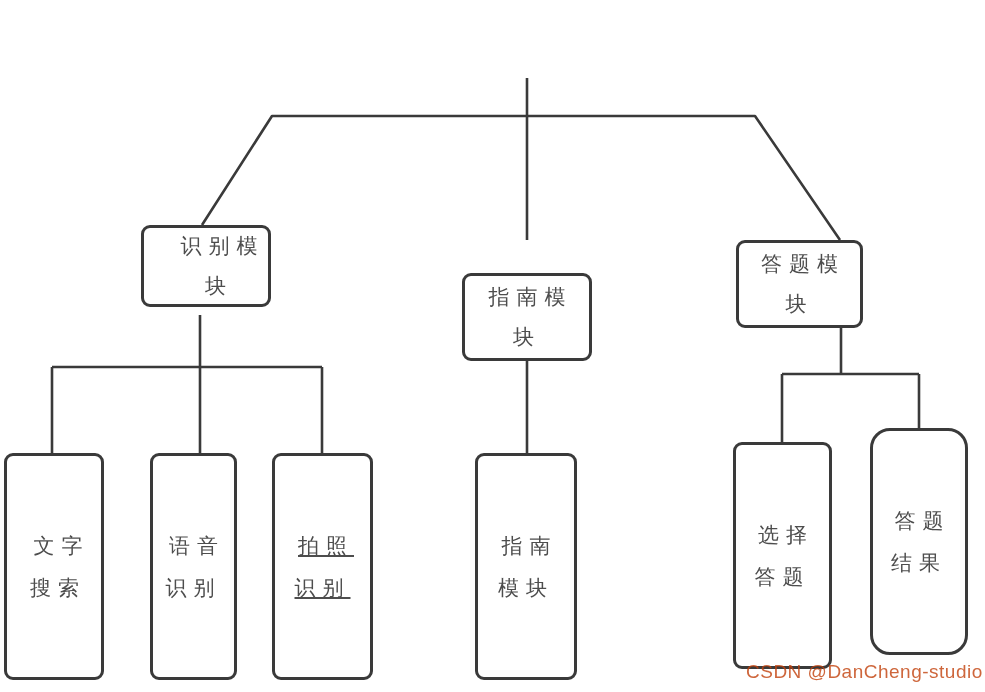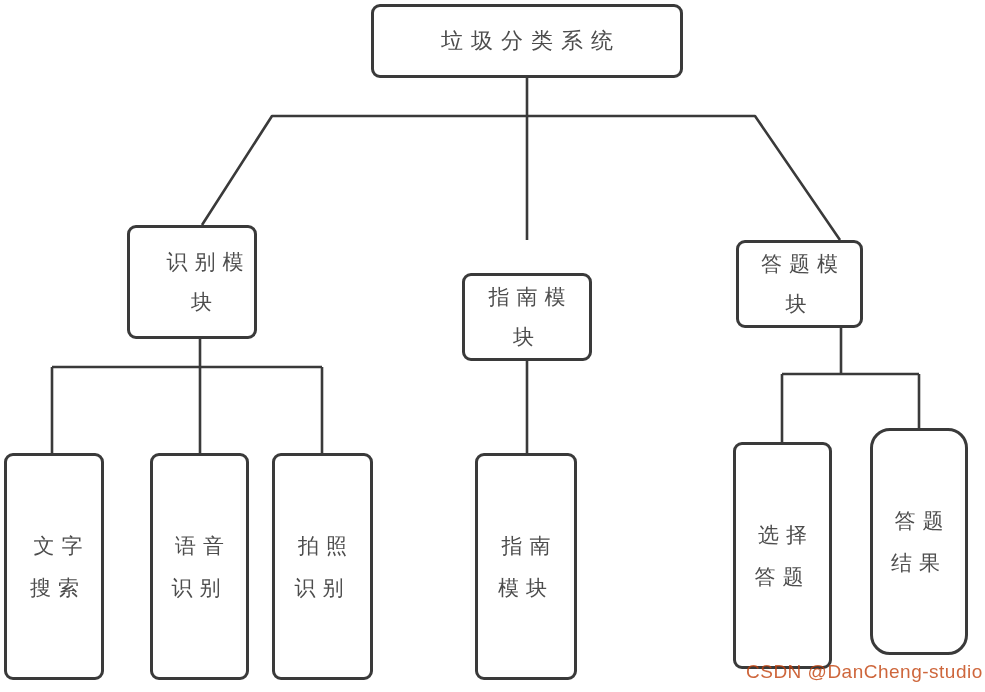--- a/index.html
+++ b/index.html
@@ -39,28 +39,28 @@
     word-break: break-all;
     letter-spacing: 7px;
     text-indent: 7px;
     font-size: 21px;
     line-height: 40px;
   }
   
   .n-root   { left: 371px; top: 4px;   width: 312px; height: 74px; }
   .n-root .lbl { width: auto; font-size: 22px; letter-spacing: 8px; text-indent: 8px; line-height: 30px; }
   
-  .n-mod0   { left: 127px; top: 225px; width: 130px; height: 114px; padding-left: 26px; }
+  .n-mod0   { left: 141px; top: 225px; width: 130px; height: 82px; padding-left: 26px; }
   .n-mod1   { left: 462px; top: 240px; width: 130px; height: 88px; margin-top: 33px; }
   .n-mod2   { left: 736px; top: 240px; width: 127px; height: 88px; }
   .n-mod0 .lbl, .n-mod1 .lbl, .n-mod2 .lbl { width: 94px; }
   
   .n-leaf0  { left: 4px;   top: 453px; width: 100px; height: 227px; padding-left: 8px; }
-  .n-leaf1  { left: 150px; top: 453px; width: 99px;  height: 227px; }
-  .n-leaf2  { left: 272px; top: 453px; width: 101px; height: 227px; }
+  .n-leaf1  { left: 150px; top: 453px; width: 87px;  height: 227px; }
+  .n-leaf2  { left: 272px; top: 453px; width: 101px; height: 227px; text-decoration: underline; }
   .n-leaf3  { left: 475px; top: 453px; width: 102px; height: 227px; }
   .n-leaf4  { left: 733px; top: 442px; width: 99px;  height: 227px; }
   .n-leaf5  { left: 870px; top: 428px; width: 98px;  height: 227px; border-radius: 20px; }
   .n-leaf0 .lbl, .n-leaf1 .lbl, .n-leaf2 .lbl,
   .n-leaf3 .lbl, .n-leaf4 .lbl, .n-leaf5 .lbl { width: 64px; line-height: 42px; }
   
   .watermark {
     position: absolute;
     left: 746px;
     top: 661px;
@@ -92,23 +92,20 @@
 
       <path d="M527,328 L527,453"></path>
 
       <path d="M841,328 L841,374"></path>
       <path d="M782,374 L919,374"></path>
       <path d="M782,374 L782,442"></path>
       <path d="M919,374 L919,440"></path>
     </g>
   </svg>
 
-  <div class="node n-root">
-    <span class="lbl">垃圾分类系统</span>
-  </div>
 
   <div class="node n-mod0">
     <span class="lbl">识别模块</span>
   </div>
   <div class="node n-mod1">
     <span class="lbl">指南模块</span>
   </div>
   <div class="node n-mod2">
     <span class="lbl">答题模块</span>
   </div>

